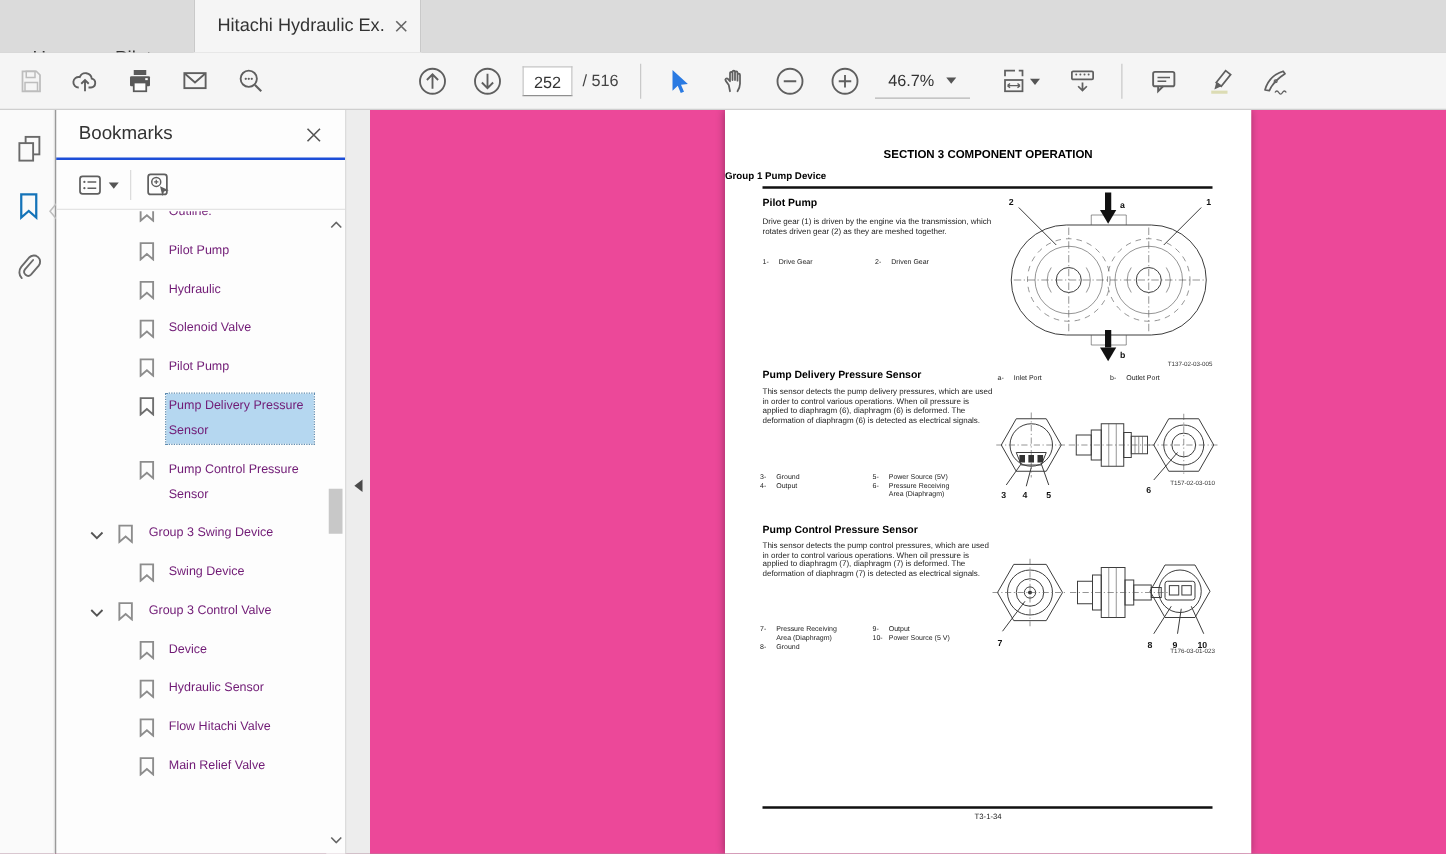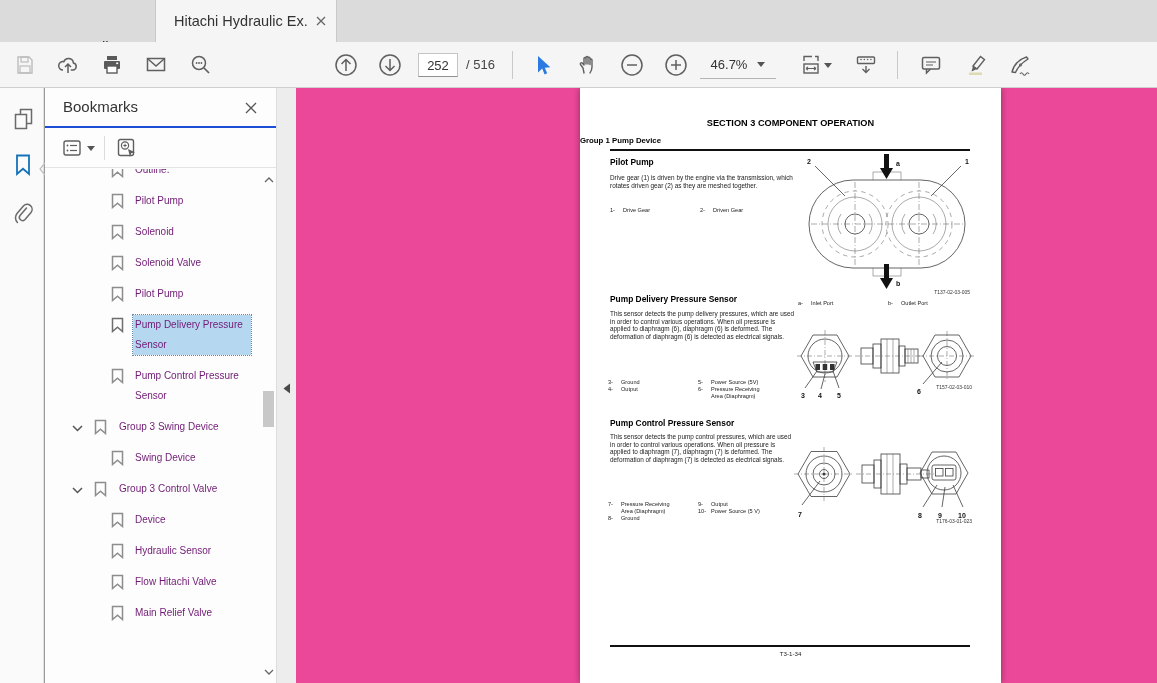--- a/index.html
+++ b/index.html
@@ -298,21 +298,21 @@
     <div class="bm-row lvl2">
       <svg class="bmk" width="13" height="16" viewBox="0 0 13 16">
           <path d="M1.5,1.5 h10 v13 l-5,-4.3 l-5,4.3 z" fill="none" stroke="#8d8d8d" stroke-width="1.5"></path>
         </svg>
       <span class="lbl">Pilot Pump</span>
     </div>
     <div class="bm-row lvl2">
       <svg class="bmk" width="13" height="16" viewBox="0 0 13 16">
           <path d="M1.5,1.5 h10 v13 l-5,-4.3 l-5,4.3 z" fill="none" stroke="#8d8d8d" stroke-width="1.5"></path>
         </svg>
-      <span class="lbl">Solenoid</span>
+      <span class="lbl">Hydraulic</span>
     </div>
     <div class="bm-row lvl2">
       <svg class="bmk" width="13" height="16" viewBox="0 0 13 16">
           <path d="M1.5,1.5 h10 v13 l-5,-4.3 l-5,4.3 z" fill="none" stroke="#8d8d8d" stroke-width="1.5"></path>
         </svg>
       <span class="lbl">Solenoid Valve</span>
     </div>
     <div class="bm-row lvl2">
       <svg class="bmk" width="13" height="16" viewBox="0 0 13 16">
           <path d="M1.5,1.5 h10 v13 l-5,-4.3 l-5,4.3 z" fill="none" stroke="#8d8d8d" stroke-width="1.5"></path>

